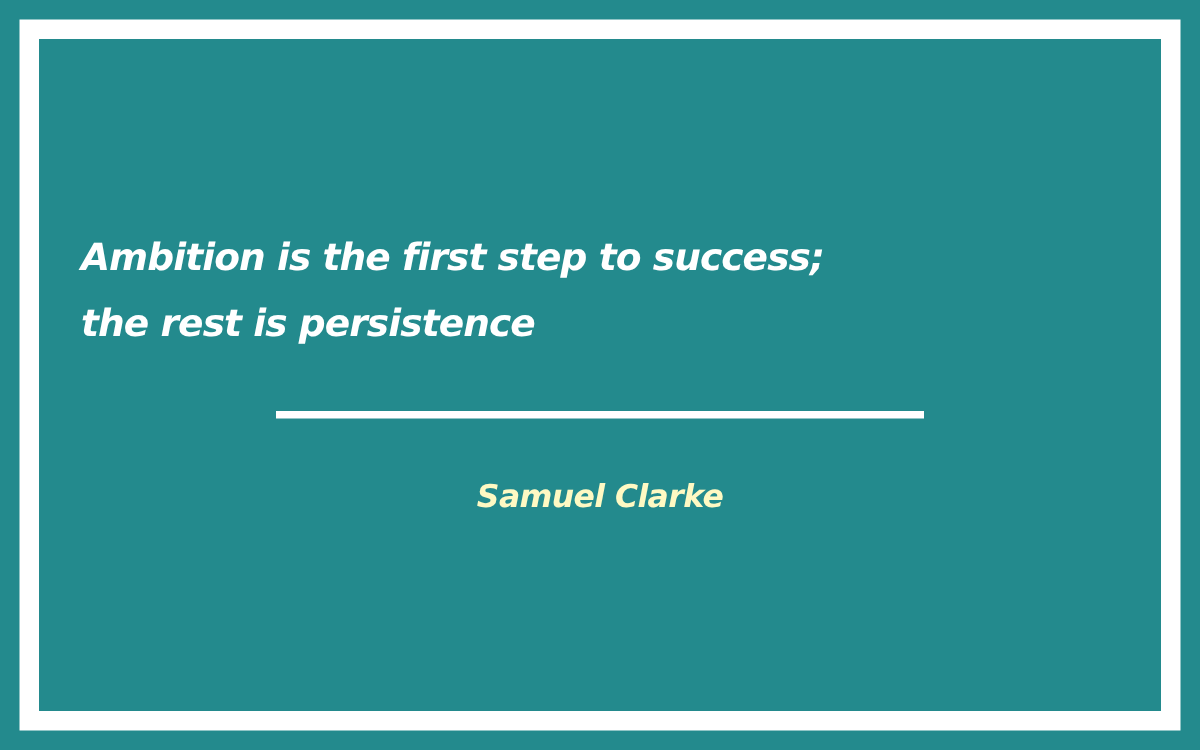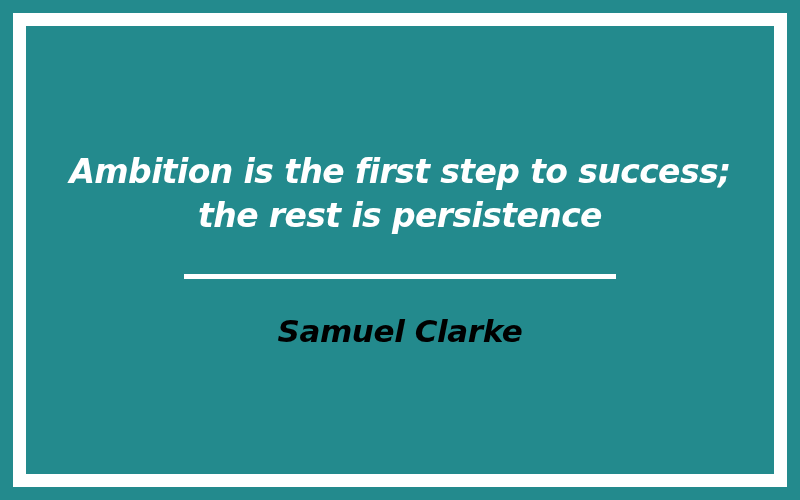--- a/index.html
+++ b/index.html
@@ -48,45 +48,44 @@
     flex-direction: column;
     align-items: center;
     justify-content: center;
   }
 
   .quote {
     margin: 0;
     padding: 0 28px;
     width: 100%;
     box-sizing: border-box;
-    text-align: center;
     color: #ffffff;
     font-family: "DejaVu Sans", sans-serif;
-    font-size: 33px;
+    font-size: 25px;
     font-weight: bold;
     font-style: italic;
     line-height: 44px;
     letter-spacing: -0.6px;
     white-space: pre-line;
   }
 
   .divider {
     width: 432px;
     height: 5px;
     background: #ffffff;
     margin-top: 36px;
     margin-bottom: 33px;
   }
 
   .author {
     margin: 0;
     text-align: center;
-    color: #000000;
+    color: #fef9c3;
     font-family: "DejaVu Sans", sans-serif;
-    font-size: 31px;
+    font-size: 21px;
     font-weight: bold;
     font-style: italic;
     line-height: 38px;
     letter-spacing: -0.4px;
   }
 </style>
 </head>
 <body>
 
 <div class="card">

